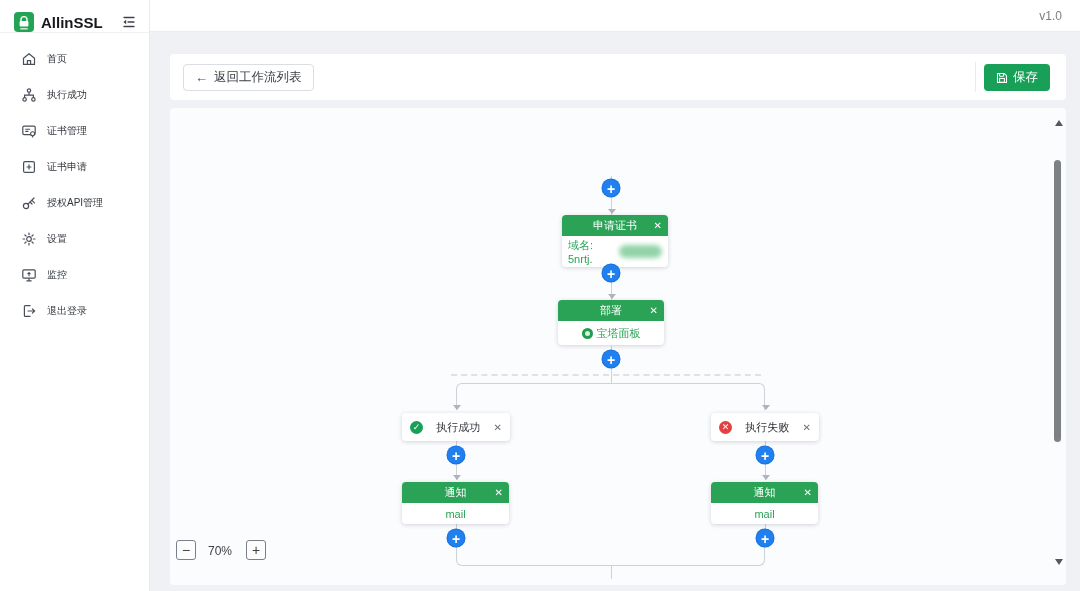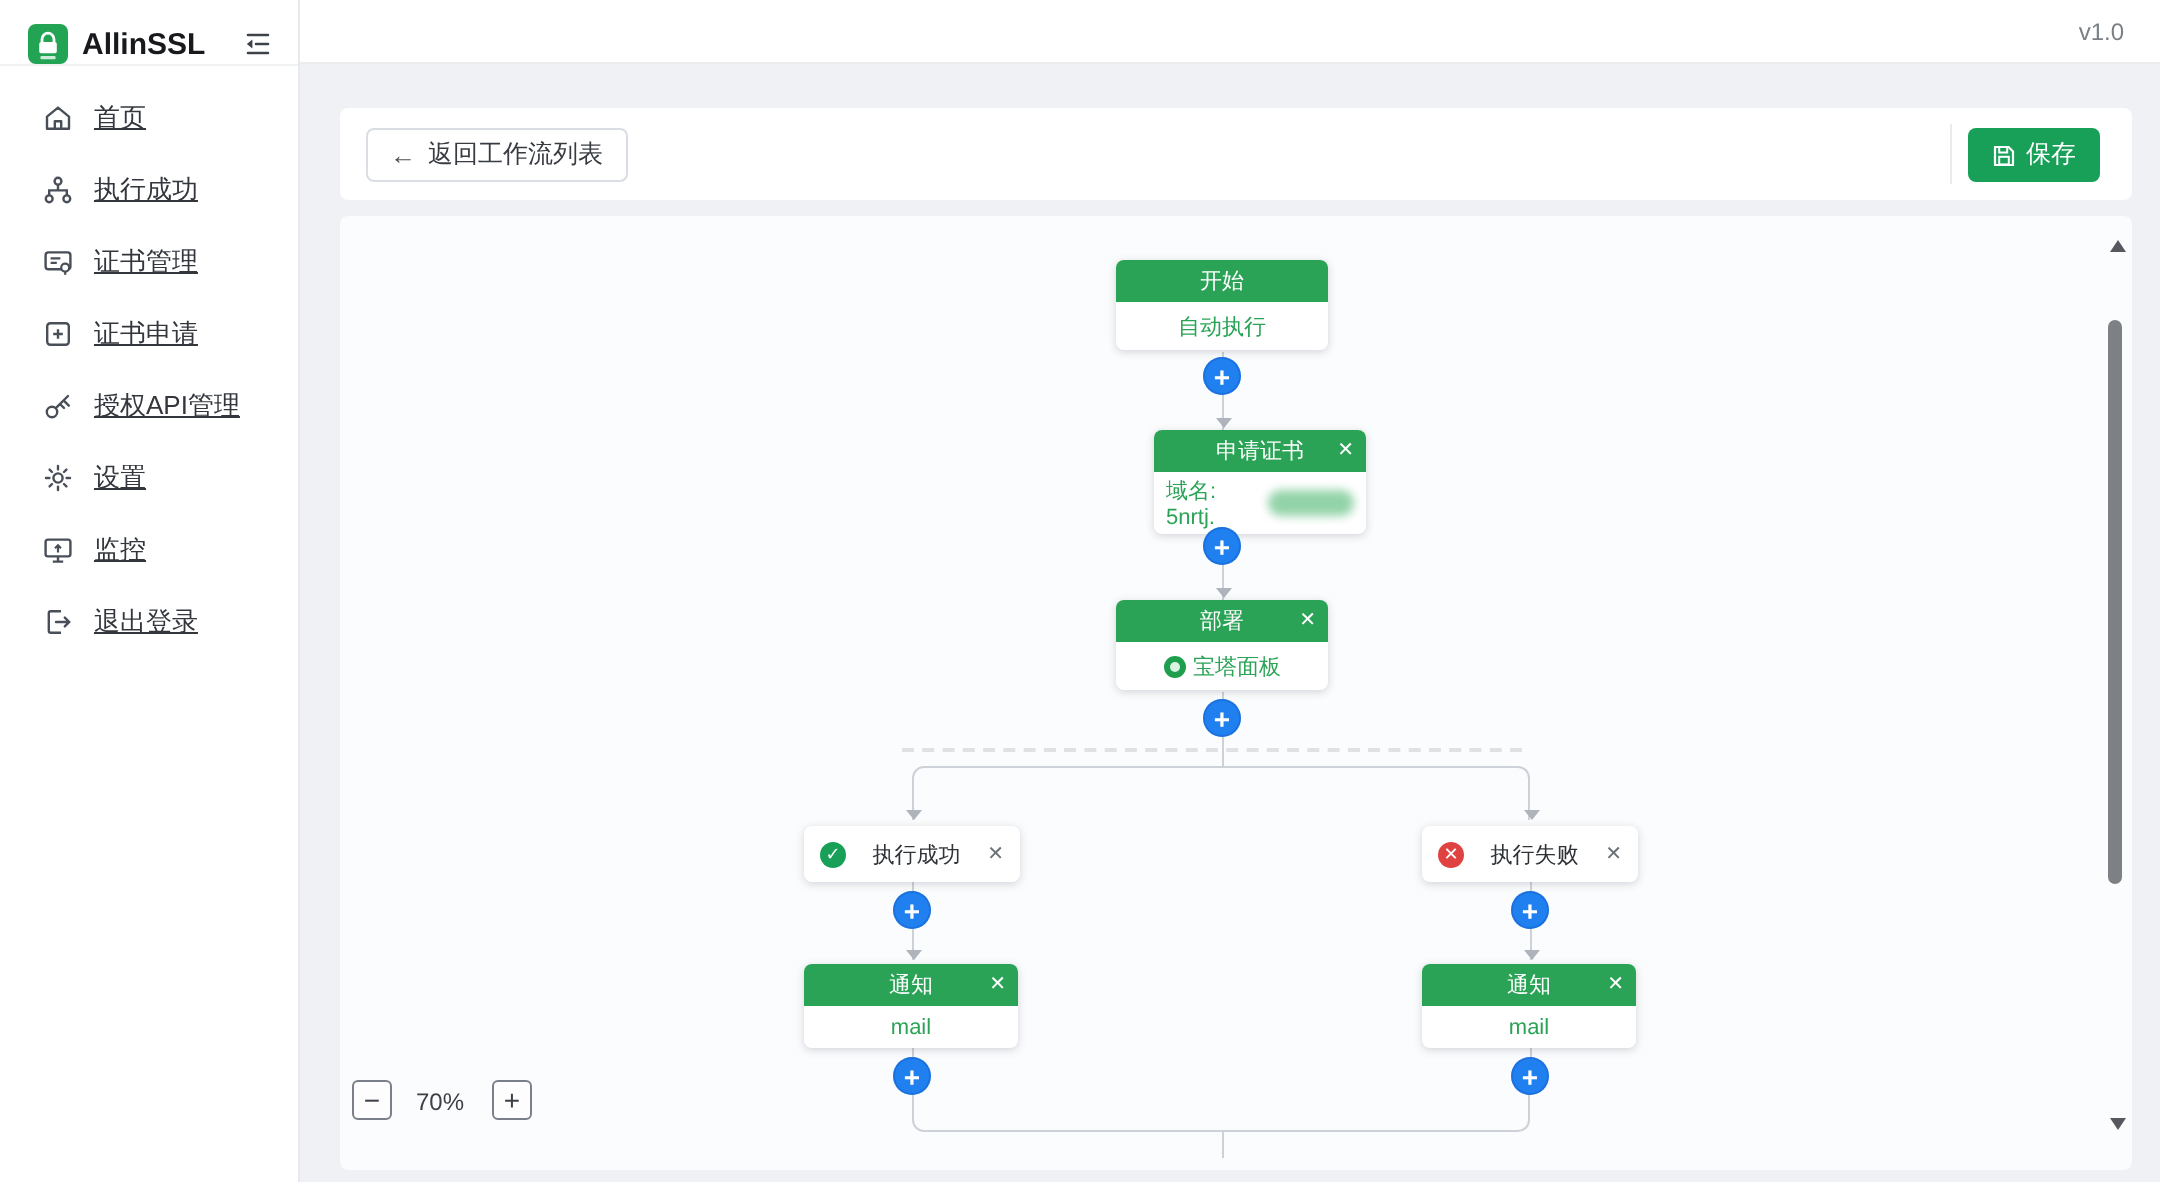--- a/index.html
+++ b/index.html
@@ -10,21 +10,21 @@
   
   .sidebar { position:absolute; left:0; top:0; width:150px; height:591px;
     background:#fff; border-right:1px solid #e7e9ec; z-index:20; }
   .logo-row { height:33px; display:flex; align-items:center; padding:12px 12px 0 14px;
     border-bottom:1px solid #f0f1f3; }
   .logo-badge { width:20px; height:20px; flex:0 0 auto; }
   .logo-name { font-size:15px; font-weight:bold; color:#17191d; margin-left:7px; flex:1; }
   .collapse-btn { width:16px; height:16px; color:#3e434b; cursor:pointer; }
   .nav { padding-top:8px; }
   .nav-item { height:36px; display:flex; align-items:center; padding:0 12px 0 21px;
-    font-size:13px; color:#33373d; cursor:pointer;text-decoration:underline; }
+    font-size:10px; color:#33373d; cursor:pointer; }
   .nav-item .ic { width:16px; height:16px; margin-right:10px; flex:0 0 auto; color:#494f59; }
   .ic svg { width:100%; height:100%; display:block; }
 
   
   .topbar { position:absolute; left:150px; top:0; width:930px; height:32px; background:#fff;
     border-bottom:1px solid #ededef; z-index:10; }
   .version { position:absolute; right:18px; top:9px; font-size:12px; color:#7b8087; }
 
   
   .toolbar { position:absolute; left:170px; top:54px; width:896px; height:46px;
@@ -253,30 +253,22 @@
     <div class="vline" style="left:441px; top:458px; height:13px;"></div>
 
     <div class="plus" style="left:441px; top:80px;">+</div>
     <div class="plus" style="left:441px; top:165px;">+</div>
     <div class="plus" style="left:441px; top:251px;">+</div>
     <div class="plus" style="left:286px; top:347px;">+</div>
     <div class="plus" style="left:595px; top:347px;">+</div>
     <div class="plus" style="left:286px; top:430px;">+</div>
     <div class="plus" style="left:595px; top:430px;">+</div>
 
-    <div class="node" style="left:388px; top:22px;">
-      <div class="node-h">
-        <span>开始</span>
-      </div>
-      <div class="node-b">
-        <span>自动执行</span>
-      </div>
-    </div>
-
-    <div class="node" style="left:407px; top:107px;">
+
+    <div class="node" style="left:392px; top:107px;">
       <div class="node-h">
         <span>申请证书</span>
         <span class="x">✕</span>
       </div>
       <div class="node-b">
         <span>域名: 5nrtj.</span>
         <span class="blur-blob"></span>
       </div>
     </div>
 

